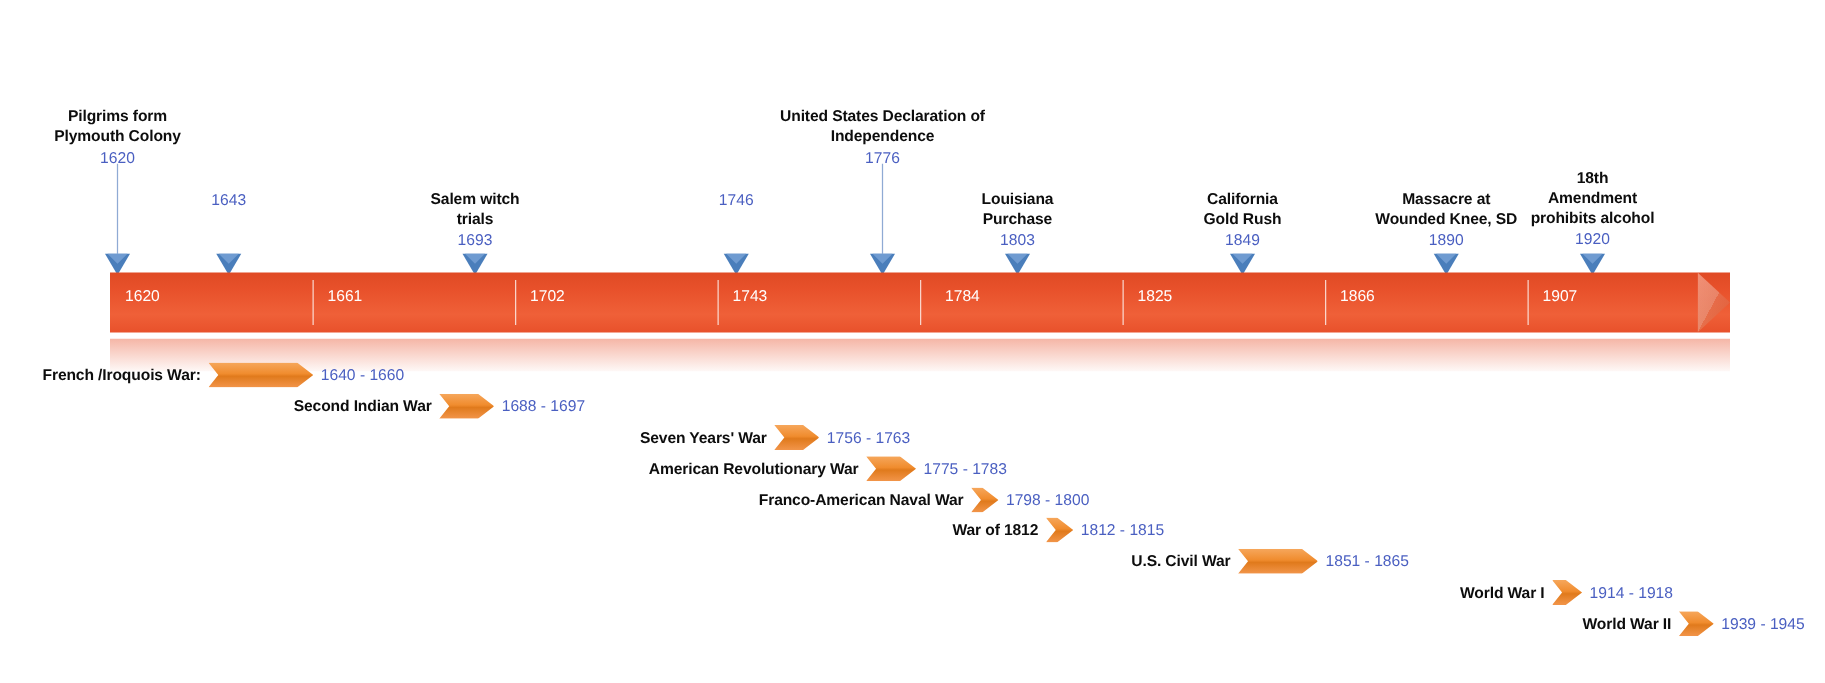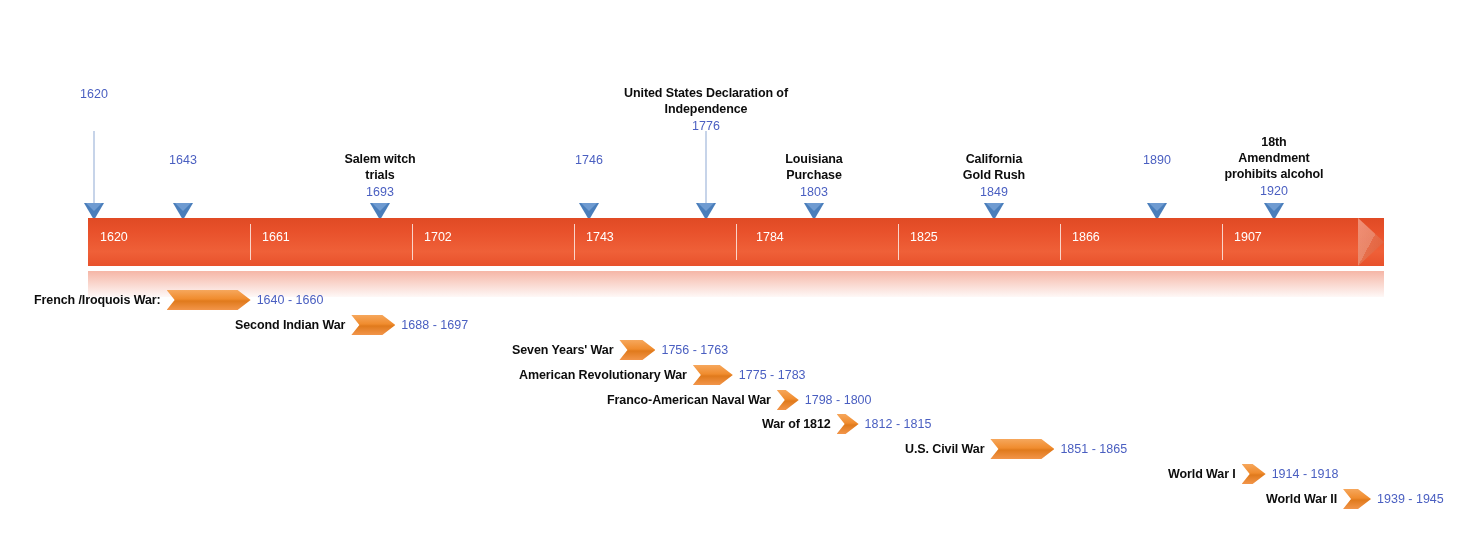--- a/index.html
+++ b/index.html
@@ -129,20 +129,22 @@
     color:#4a5fc1;
   }
 </style>
 </head>
 <body>
 
 <div id="stage">
 
   <div id="events-layer">
       <div class="event" style="left: 94px; top: 85px;">
+        <div class="event-title">Pilgrims form
+Plymouth Colony</div>
         <div class="event-year">1620</div>
       </div>
       <div class="event-stem" style="left: 94px; top: 131px; height: 72px; position: absolute;"></div>
       <div class="event-pin" style="left: 94px; top: 203px;"></div>
       <div class="event" style="left: 183px; top: 151px;">
         <div class="event-year">1643</div>
       </div>
       <div class="event-pin" style="left: 183px; top: 203px;"></div>
       <div class="event" style="left: 380px; top: 151px;">
         <div class="event-title">Salem witch
@@ -167,20 +169,22 @@
         <div class="event-year">1803</div>
       </div>
       <div class="event-pin" style="left: 814px; top: 203px;"></div>
       <div class="event" style="left: 994px; top: 151px;">
         <div class="event-title">California
 Gold Rush</div>
         <div class="event-year">1849</div>
       </div>
       <div class="event-pin" style="left: 994px; top: 203px;"></div>
       <div class="event" style="left: 1157px; top: 151px;">
+        <div class="event-title">Massacre at
+Wounded Knee, SD</div>
         <div class="event-year">1890</div>
       </div>
       <div class="event-pin" style="left: 1157px; top: 203px;"></div>
       <div class="event" style="left: 1274px; top: 134px;">
         <div class="event-title">18th
 Amendment
 prohibits alcohol</div>
         <div class="event-year">1920</div>
       </div>
       <div class="event-pin" style="left: 1274px; top: 203px;"></div>

